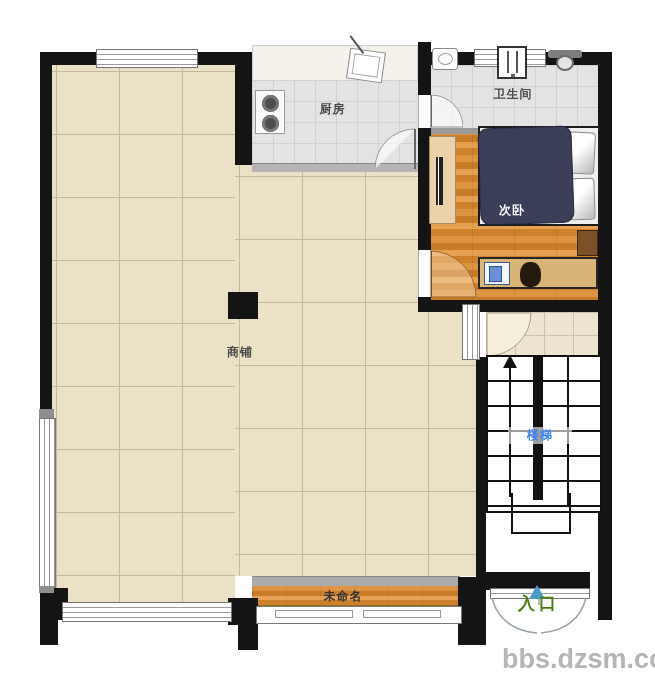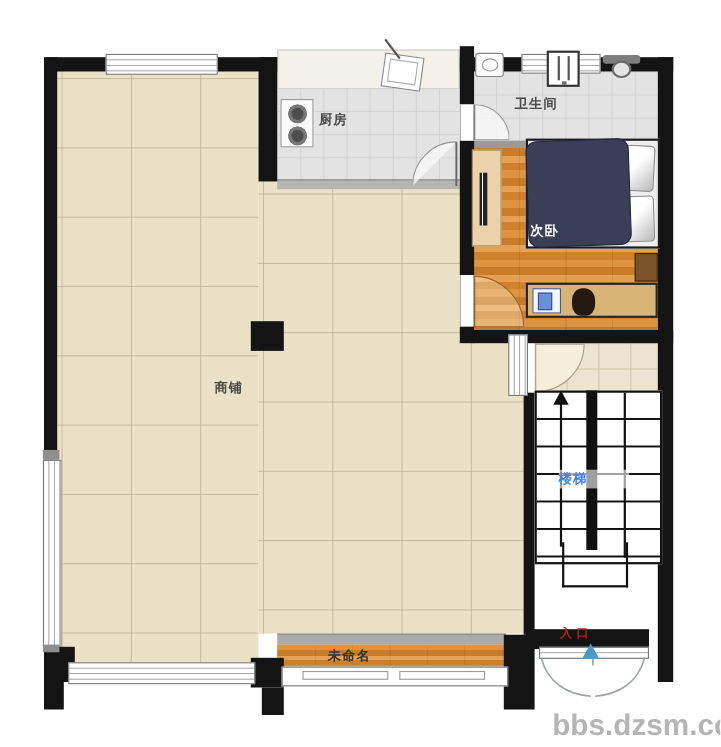--- a/index.html
+++ b/index.html
@@ -29,21 +29,21 @@
     background-size:29px 23px;}
   
   .win{position:absolute;background:#fff;border:1px solid #777;}
   .win-h{background-image:linear-gradient(#999 1px,transparent 1px);
          background-size:100% 5px;background-position:0 4px;}
   .win-v{background-image:linear-gradient(90deg,#999 1px,transparent 1px);
          background-size:5px 100%;background-position:4px 0;}
   .sill{position:absolute;background:#8e8e8e;}
   
   .lbl{position:absolute;font-size:12px;font-weight:600;color:#4a4a4a;
-       letter-spacing:1px;text-align:left;white-space:nowrap;}
+       letter-spacing:1px;text-align:center;white-space:nowrap;}
   
   .furn{position:absolute;box-sizing:border-box;}
   .stairs-grid{position:absolute;background:#fff;border:2px solid #111;
     background-image:linear-gradient(#111 0 2px,transparent 2px);
     background-size:100% 25px;background-position:0 23px;}
   .arrow-up{position:absolute;width:0;height:0;
     border-left:7px solid transparent;border-right:7px solid transparent;
     border-bottom:13px solid #111;}
   .tri-blue{position:absolute;width:0;height:0;
     border-left:8px solid transparent;border-right:8px solid transparent;
@@ -178,17 +178,17 @@
     <line x1="49" y1="0" x2="49" y2="8" stroke="#9aa3ab" stroke-width="1.5"></line>
   </svg>
   <div class="tri-blue" style="left:529px;top:585px;"></div>
 
   <div class="lbl" style="left:195px;top:344px;width:90px;">商铺</div>
   <div class="lbl" style="left:290px;top:101px;width:85px;">厨房</div>
   <div class="lbl" style="left:468px;top:86px;width:90px;">卫生间</div>
   <div class="lbl" style="left:482px;top:202px;width:60px;color:#ffffff;">次卧</div>
   <div class="lbl" style="left:508px;top:427px;width:64px;color:#3b82f6;background:rgba(255,255,255,0.6);">楼梯</div>
   <div class="lbl" style="left:298px;top:588px;width:90px;color:#333;font-family:Liberation Serif, serif;">未命名</div>
-  <div class="lbl" style="left:509px;top:568px;width:60px;color:#b91c1c;font-size:11px;letter-spacing:4px;">入口</div>
+  <div class="lbl" style="left:509px;top:592px;width:60px;color:#4d7c0f;font-size:17px;letter-spacing:4px;">入口</div>
 
   <div class="watermark" style="left:502px;top:644px;width:152px;text-align:right;">bbs.dzsm.com</div>
 
 </div>
 
 </body></html>

